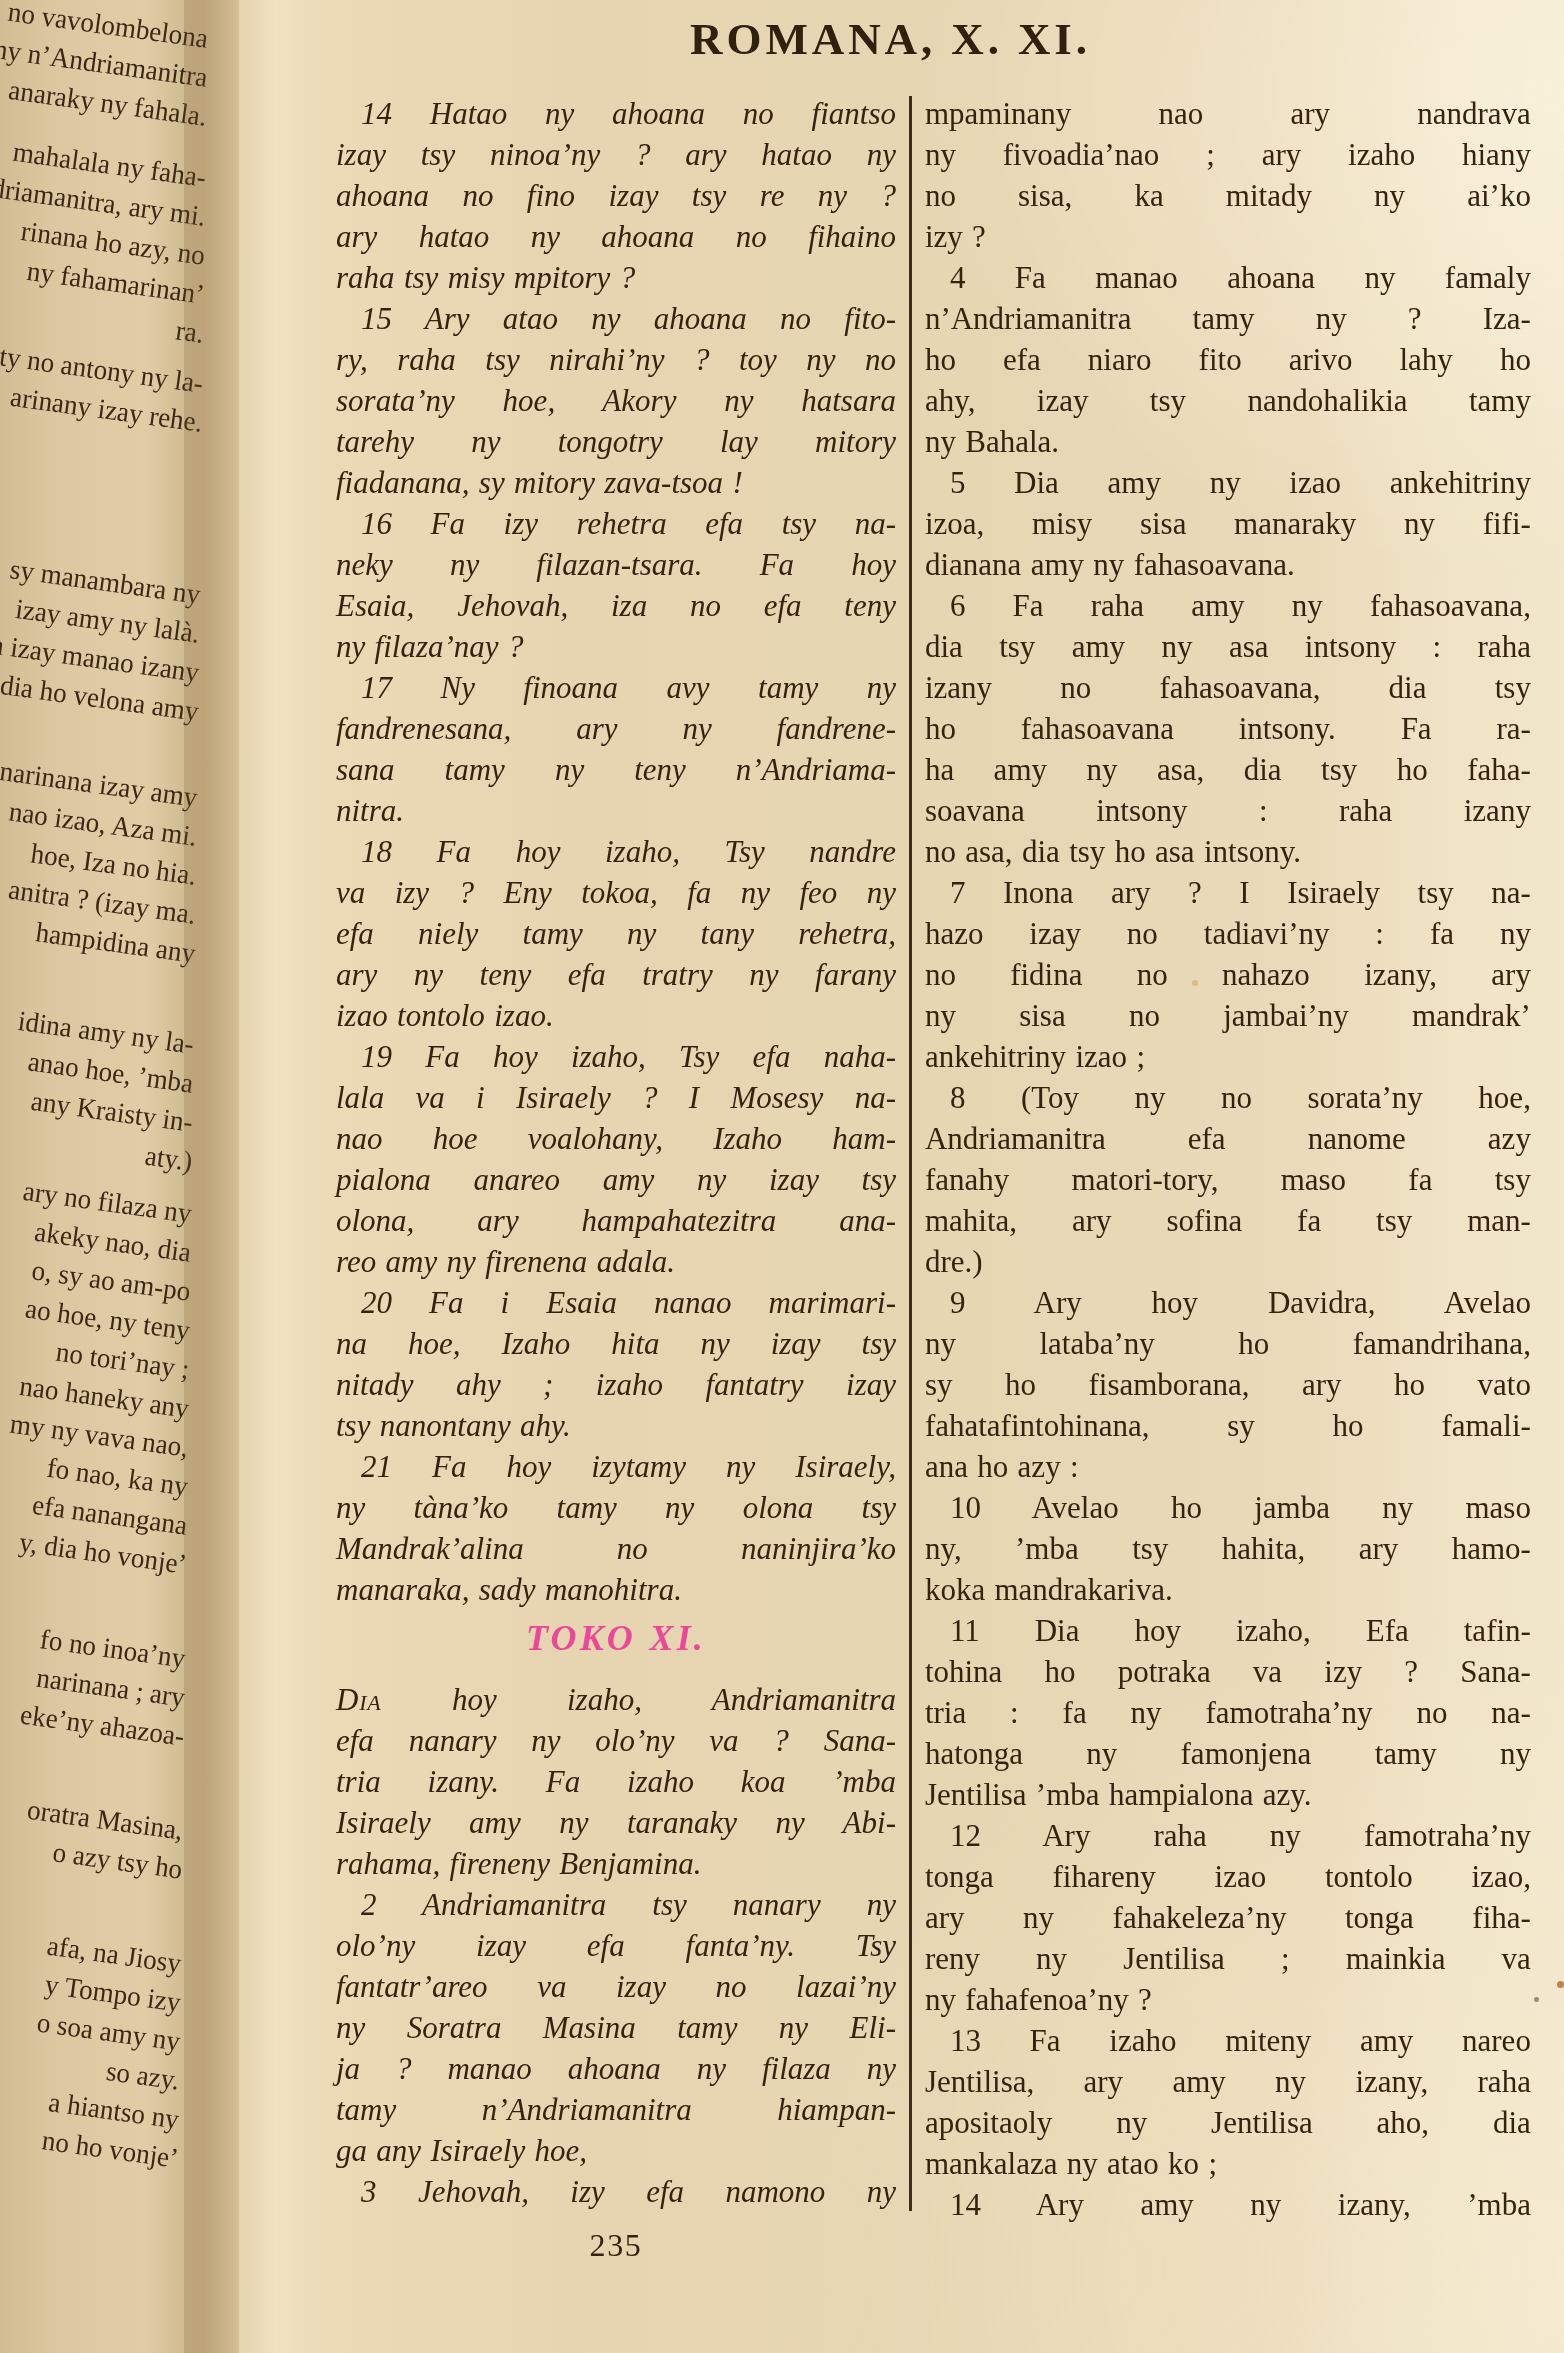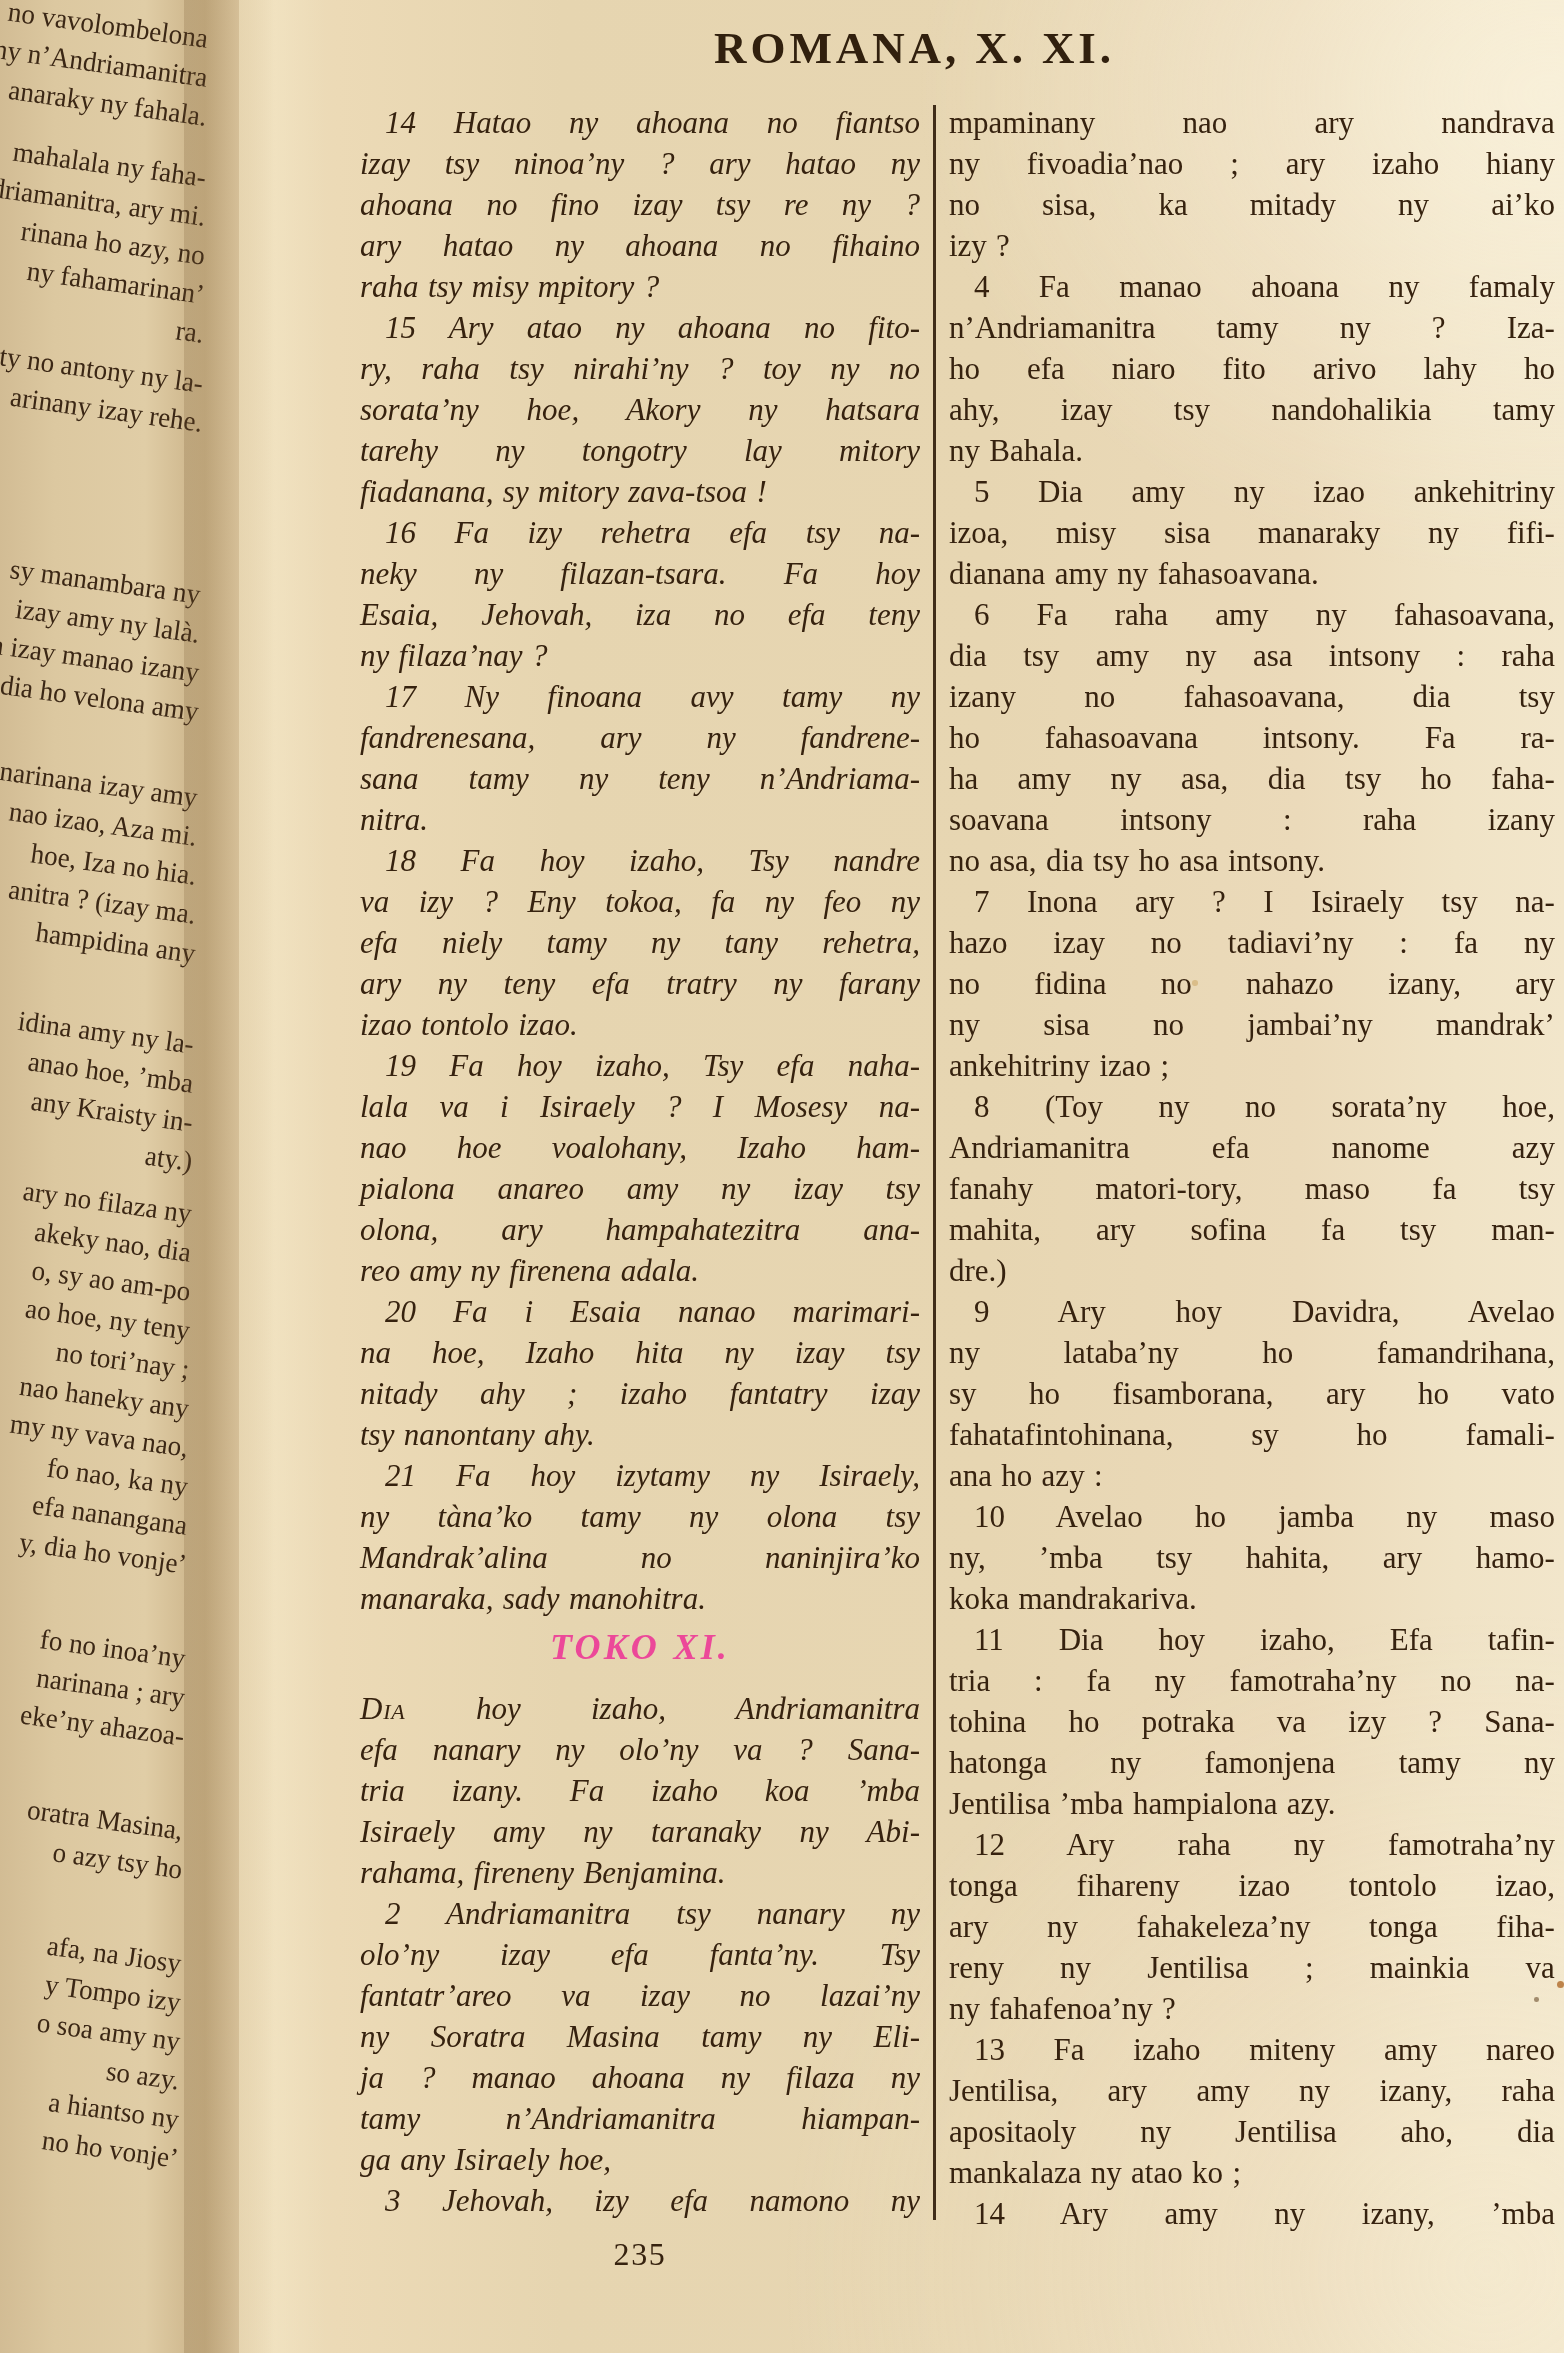--- a/index.html
+++ b/index.html
@@ -28,21 +28,21 @@
   }
   .fold-shadow{
     position:absolute;left:184px;top:0;width:117px;height:2354px;pointer-events:none;
     background:linear-gradient(90deg, rgba(118,88,48,0.22), rgba(118,88,48,0.06) 45%, rgba(118,88,48,0) 80%);
   }
   .gutter-highlight{
     position:absolute;left:239px;top:0;width:102px;height:2354px;pointer-events:none;
     background:linear-gradient(90deg, rgba(255,243,210,0.42), rgba(255,243,210,0) 85%);
   }
   
-  .main-page{position:absolute;left:336px;top:22px;width:1199px;margin-left:24px;}
+  .main-page{position:absolute;left:336px;top:13px;width:1199px;}
   .running-head{
     font-size:45px;font-weight:bold;letter-spacing:3.9px;text-align:center;
     transform:translateX(-45px);color:#31200e;white-space:nowrap;
   }
   .columns{display:flex;margin-top:28px;align-items:stretch;}
   .col{font-size:31px;line-height:41px;word-spacing:1.6px;}
   .col-left{width:560px;font-style:italic;}
   .col-right{width:606px;}
   .rule{width:3.1px;background:#402d19;margin:3.1px 13.3px 14px 12.5px;}
   .line{min-height:41px;}
@@ -209,22 +209,22 @@
           <div class="line">dre.)</div>
           <div class="line j ind">9 Ary hoy Davidra, Avelao</div>
           <div class="line j">ny lataba’ny ho famandrihana,</div>
           <div class="line j">sy ho fisamborana, ary ho vato</div>
           <div class="line j">fahatafintohinana, sy ho famali-</div>
           <div class="line">ana ho azy :</div>
           <div class="line j ind">10 Avelao ho jamba ny maso</div>
           <div class="line j">ny, ’mba tsy hahita, ary hamo-</div>
           <div class="line">koka mandrakariva.</div>
           <div class="line j ind">11 Dia hoy izaho, Efa tafin-</div>
+          <div class="line j">tohina ho potraka va izy ? Sana-</div>
           <div class="line j">tria : fa ny famotraha’ny no na-</div>
-          <div class="line j">tohina ho potraka va izy ? Sana-</div>
           <div class="line j">hatonga ny famonjena tamy ny</div>
           <div class="line">Jentilisa ’mba hampialona azy.</div>
           <div class="line j ind">12 Ary raha ny famotraha’ny</div>
           <div class="line j">tonga fihareny izao tontolo izao,</div>
           <div class="line j">ary ny fahakeleza’ny tonga fiha-</div>
           <div class="line j">reny ny Jentilisa ; mainkia va</div>
           <div class="line">ny fahafenoa’ny ?</div>
           <div class="line j ind">13 Fa izaho miteny amy nareo</div>
           <div class="line j">Jentilisa, ary amy ny izany, raha</div>
           <div class="line j">apositaoly ny Jentilisa aho, dia</div>

